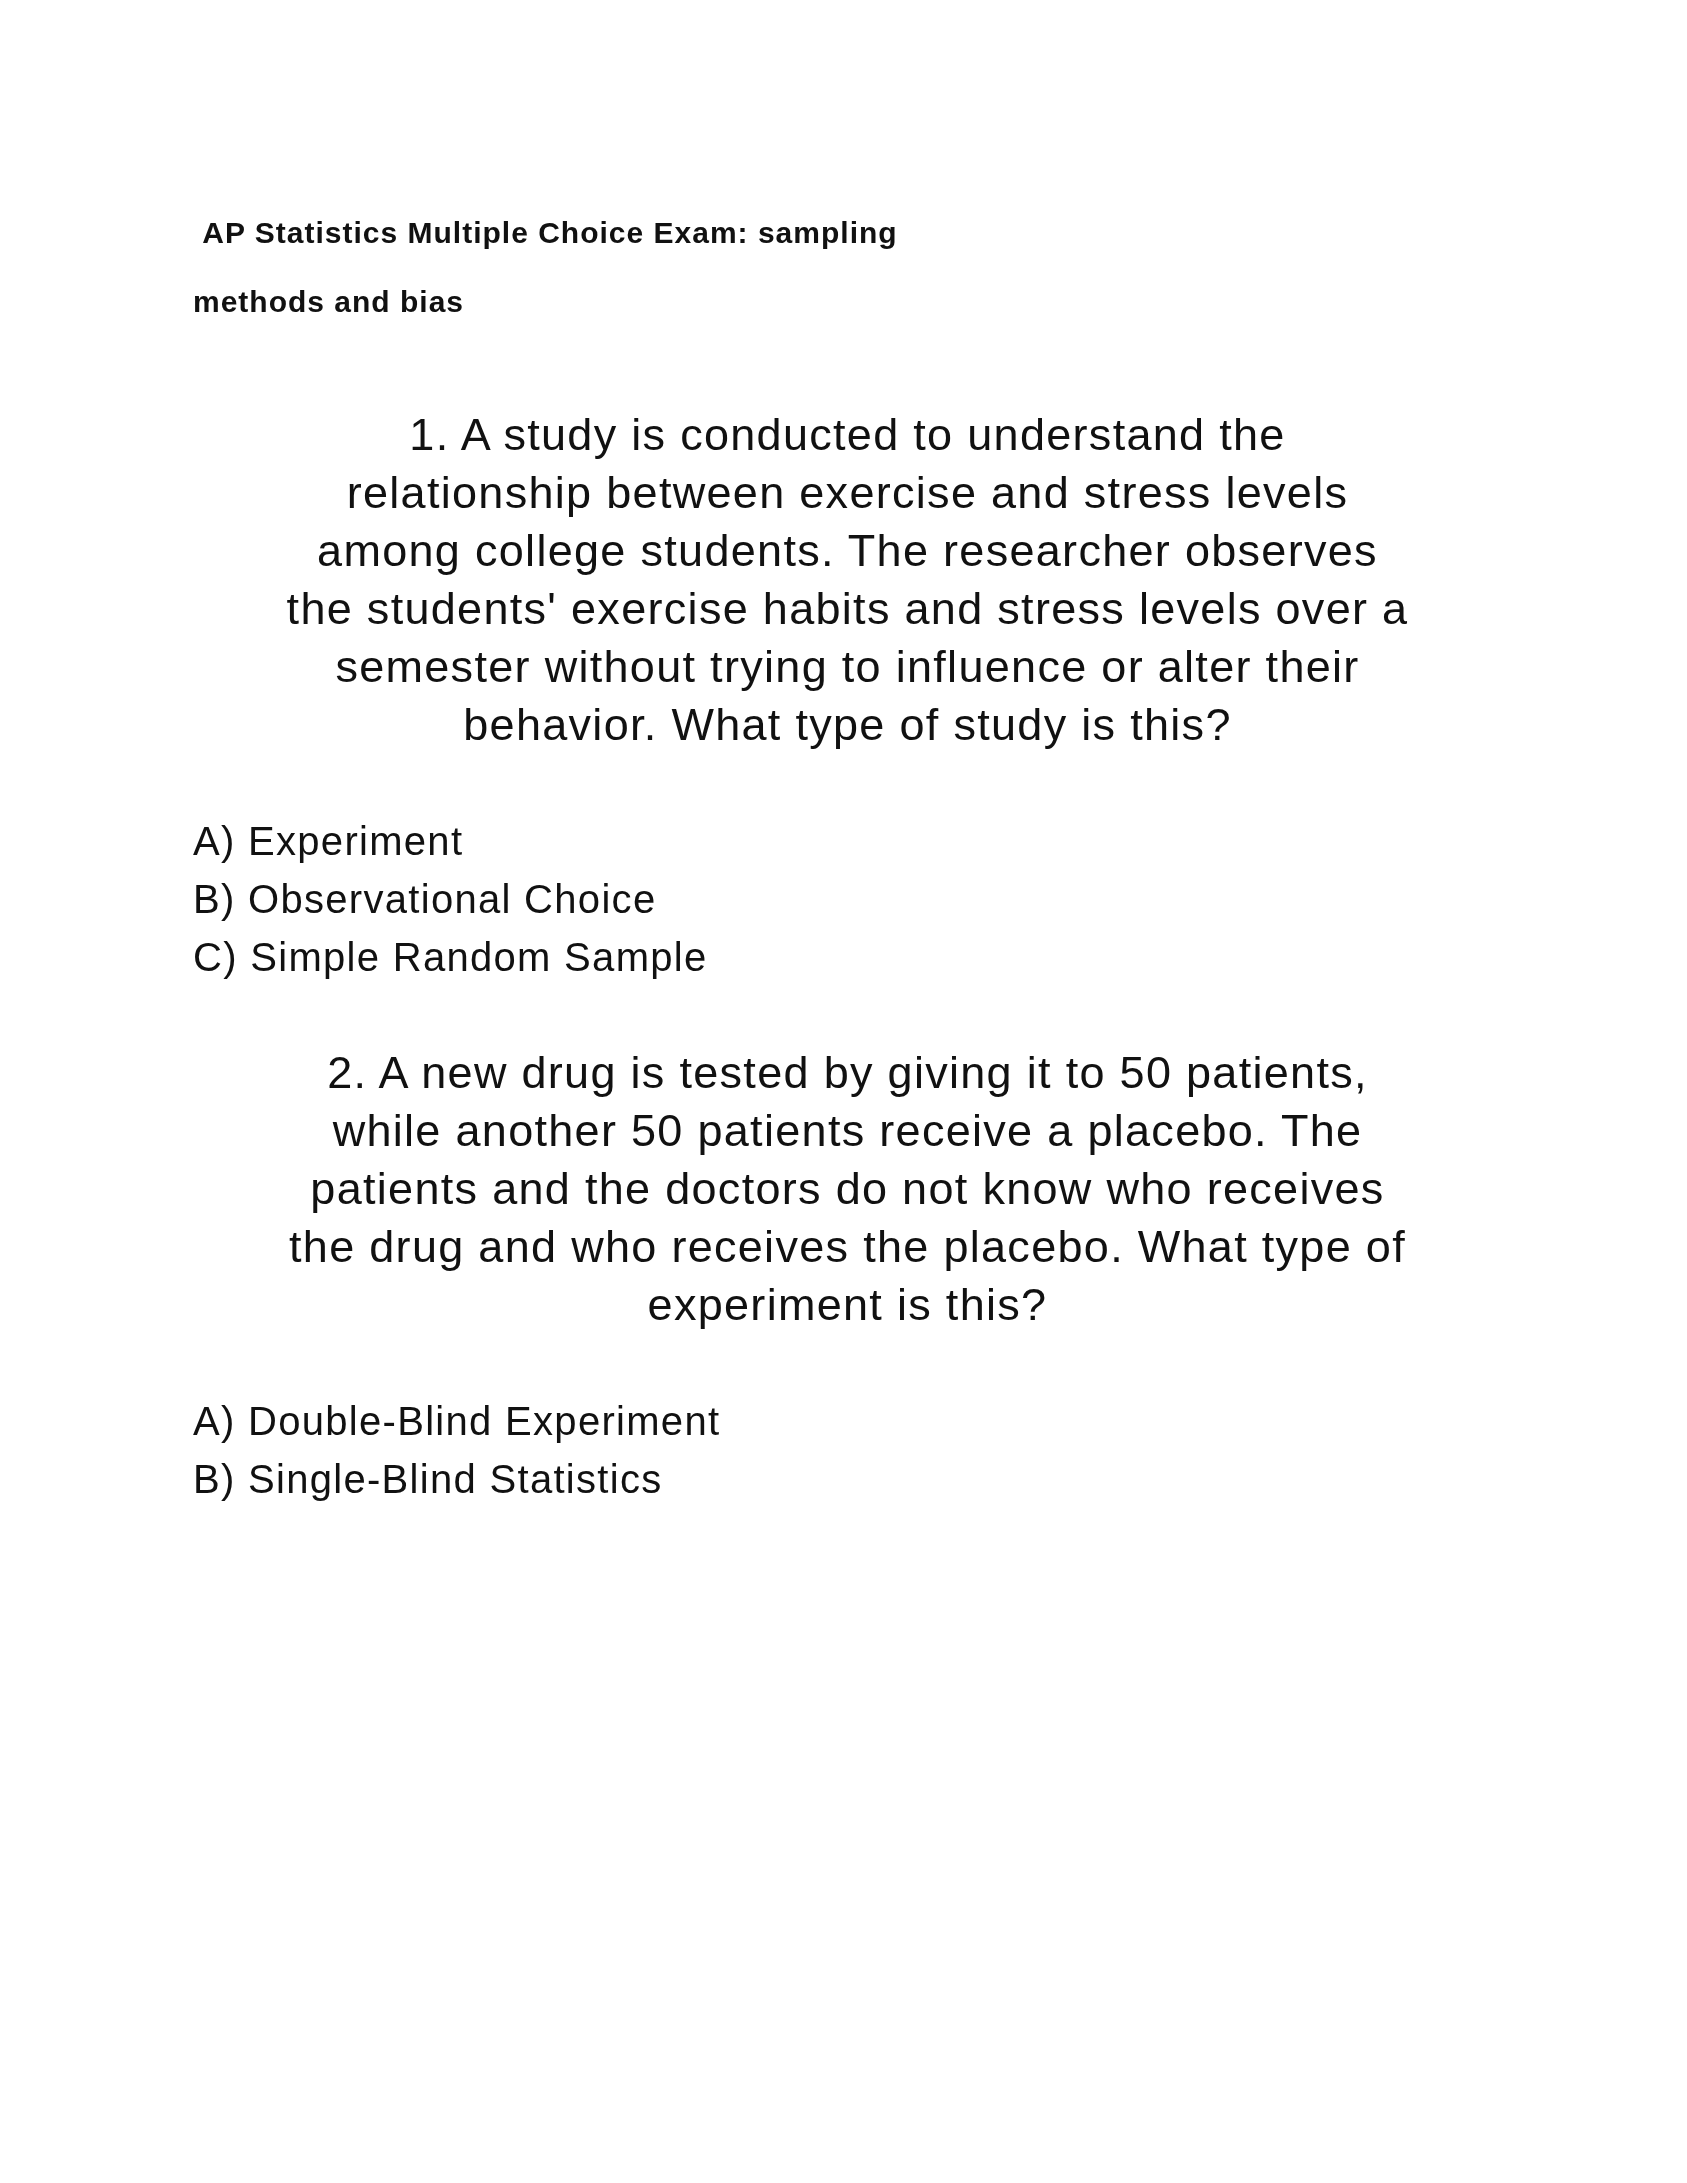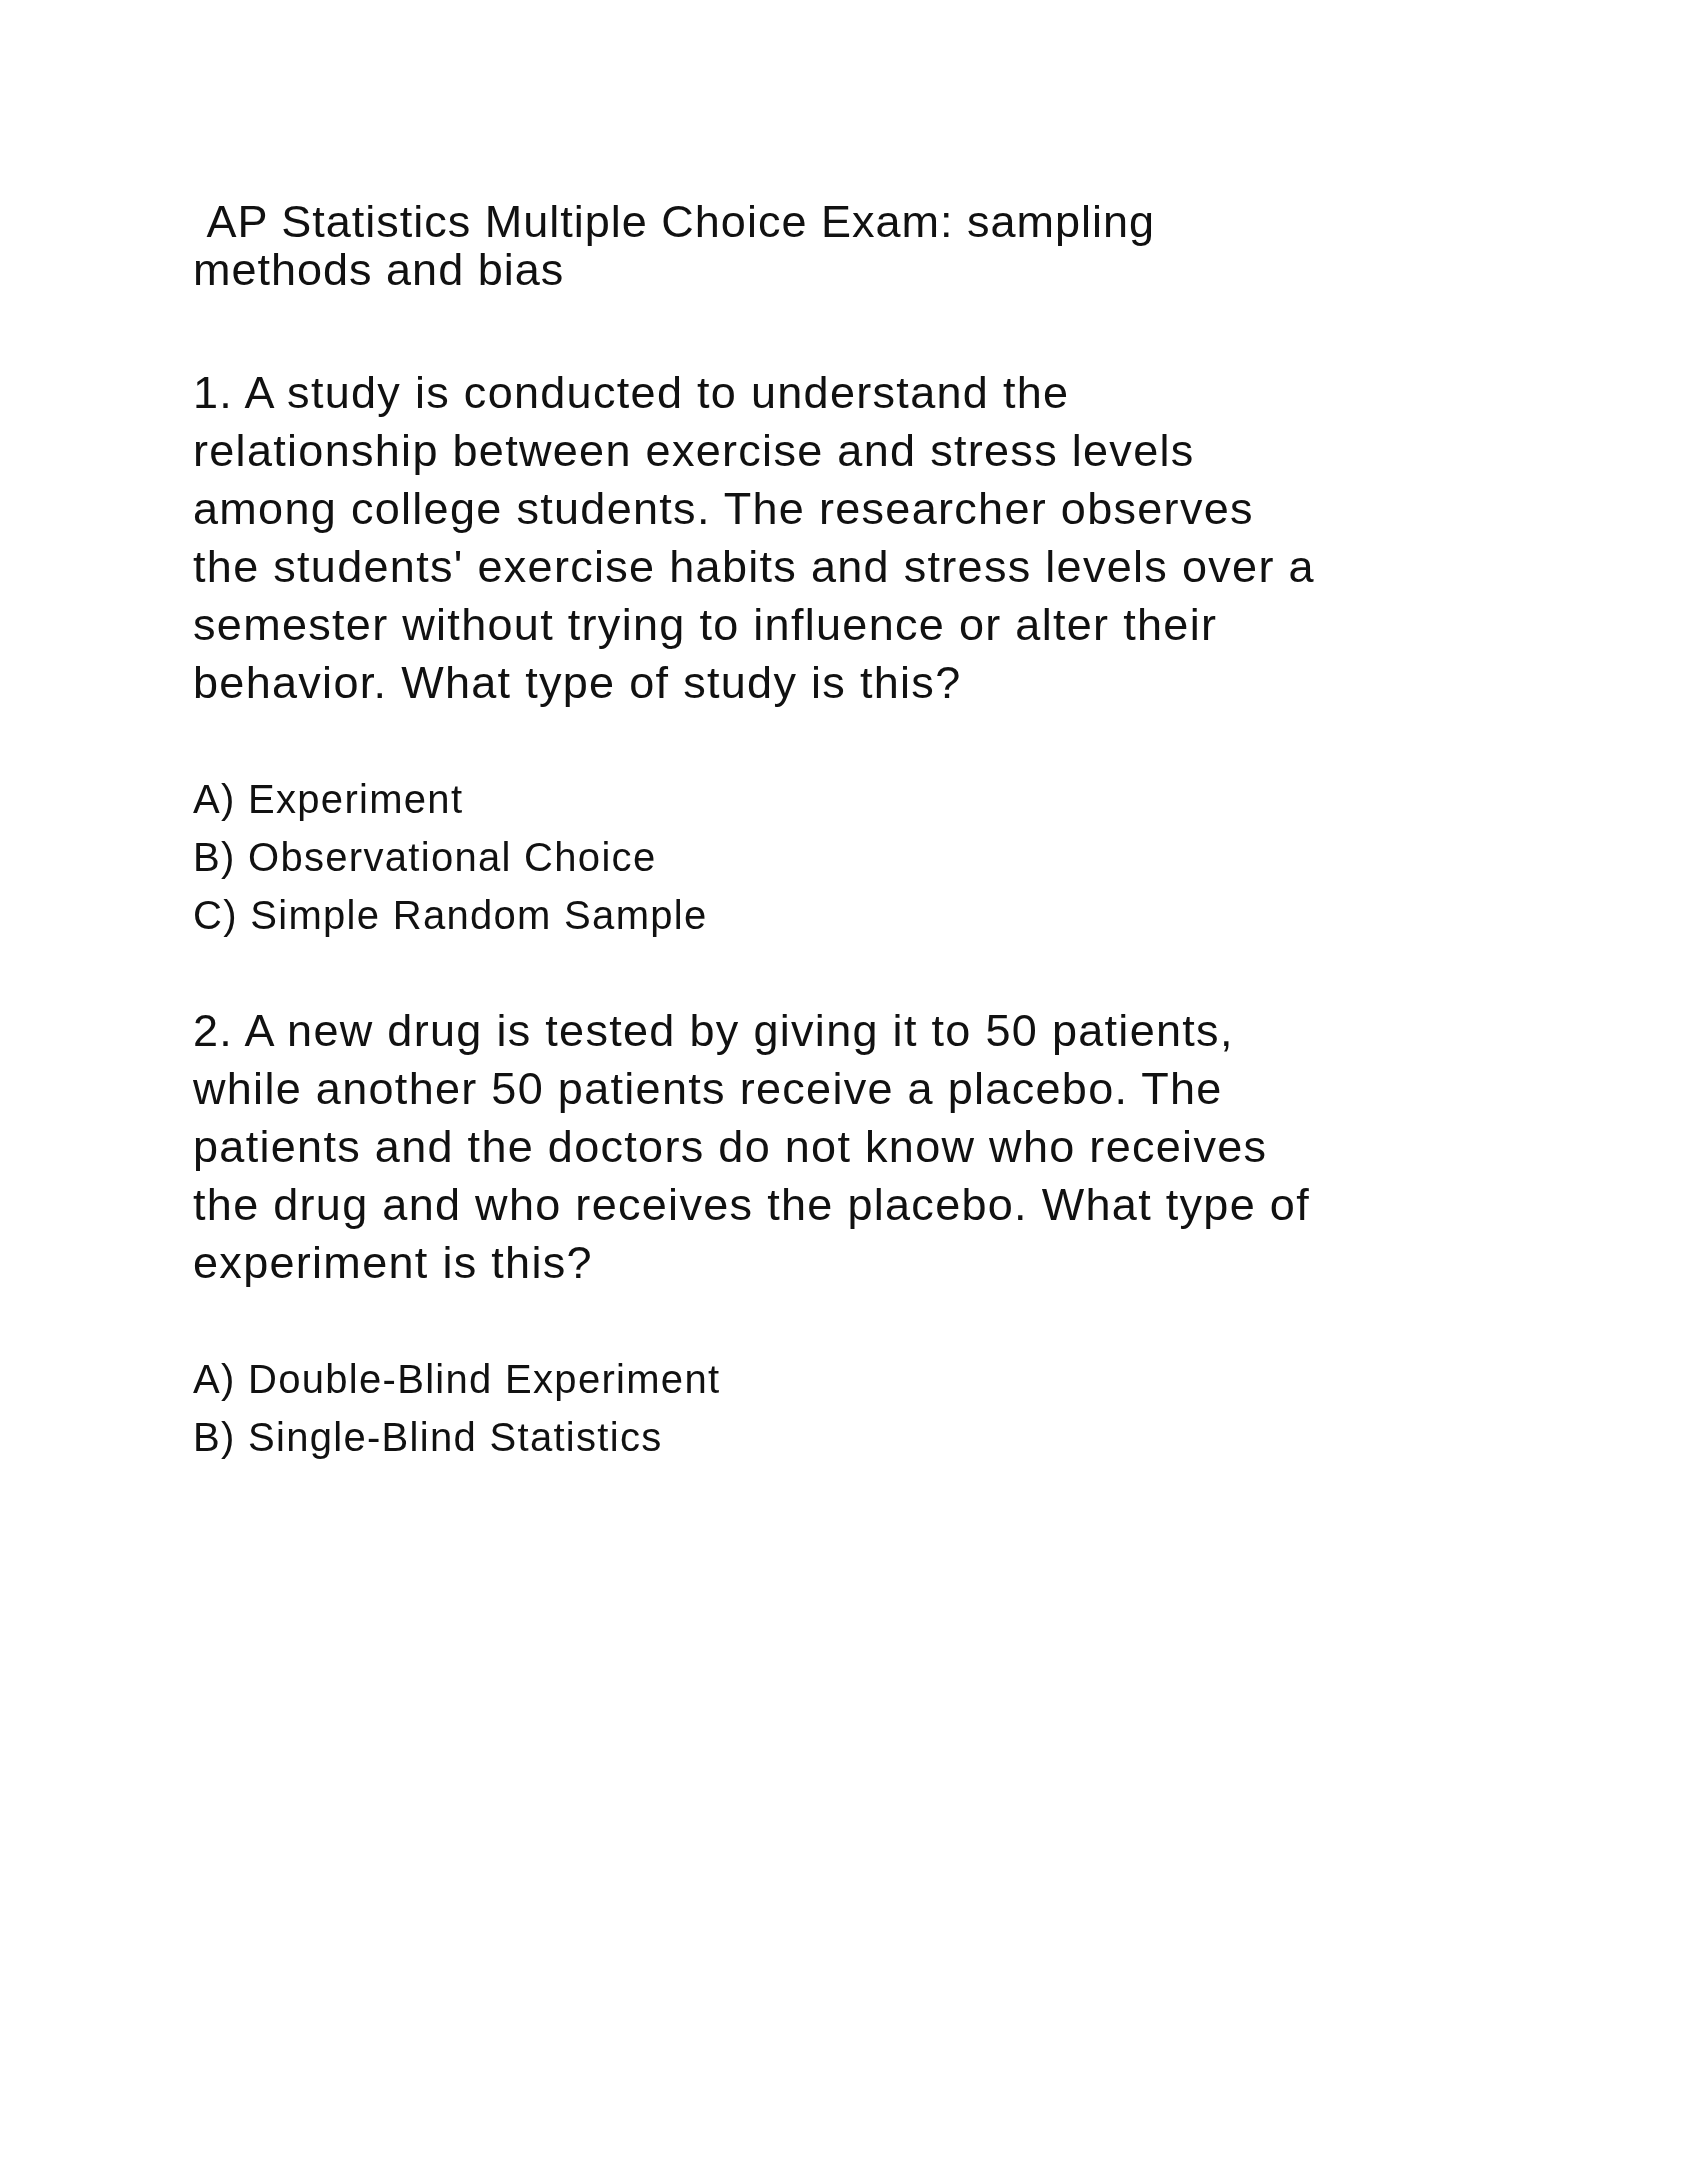--- a/index.html
+++ b/index.html
@@ -14,36 +14,37 @@
     margin: 0 auto;
     background: #ffffff;
     box-sizing: border-box;
     padding: 198px 185px 0 193px;
     font-family: "Liberation Sans", sans-serif;
     color: #111111;
     overflow: hidden;
   }
   .doc-title {
     margin: 0 0 70px 0;
-    font-size: 45px;
-    line-height: 48px;
-    font-weight: 400;
+    font-size: 30px;
+    line-height: 69px;
+    font-weight: 700;
     letter-spacing: 1px;
     white-space: pre-wrap;
   }
   .question-block {
     margin: 0;
   }
   .question-text {
     margin: 0;
     font-size: 45px;
     line-height: 58px;
     font-weight: 400;
     letter-spacing: 1.3px;
     white-space: pre-wrap;
+    text-align: center;
   }
   .options-list {
     margin-top: 58px;
   }
   .option-line {
     font-size: 40px;
     line-height: 58px;
     font-weight: 400;
     letter-spacing: 1.3px;
     white-space: pre-wrap;

